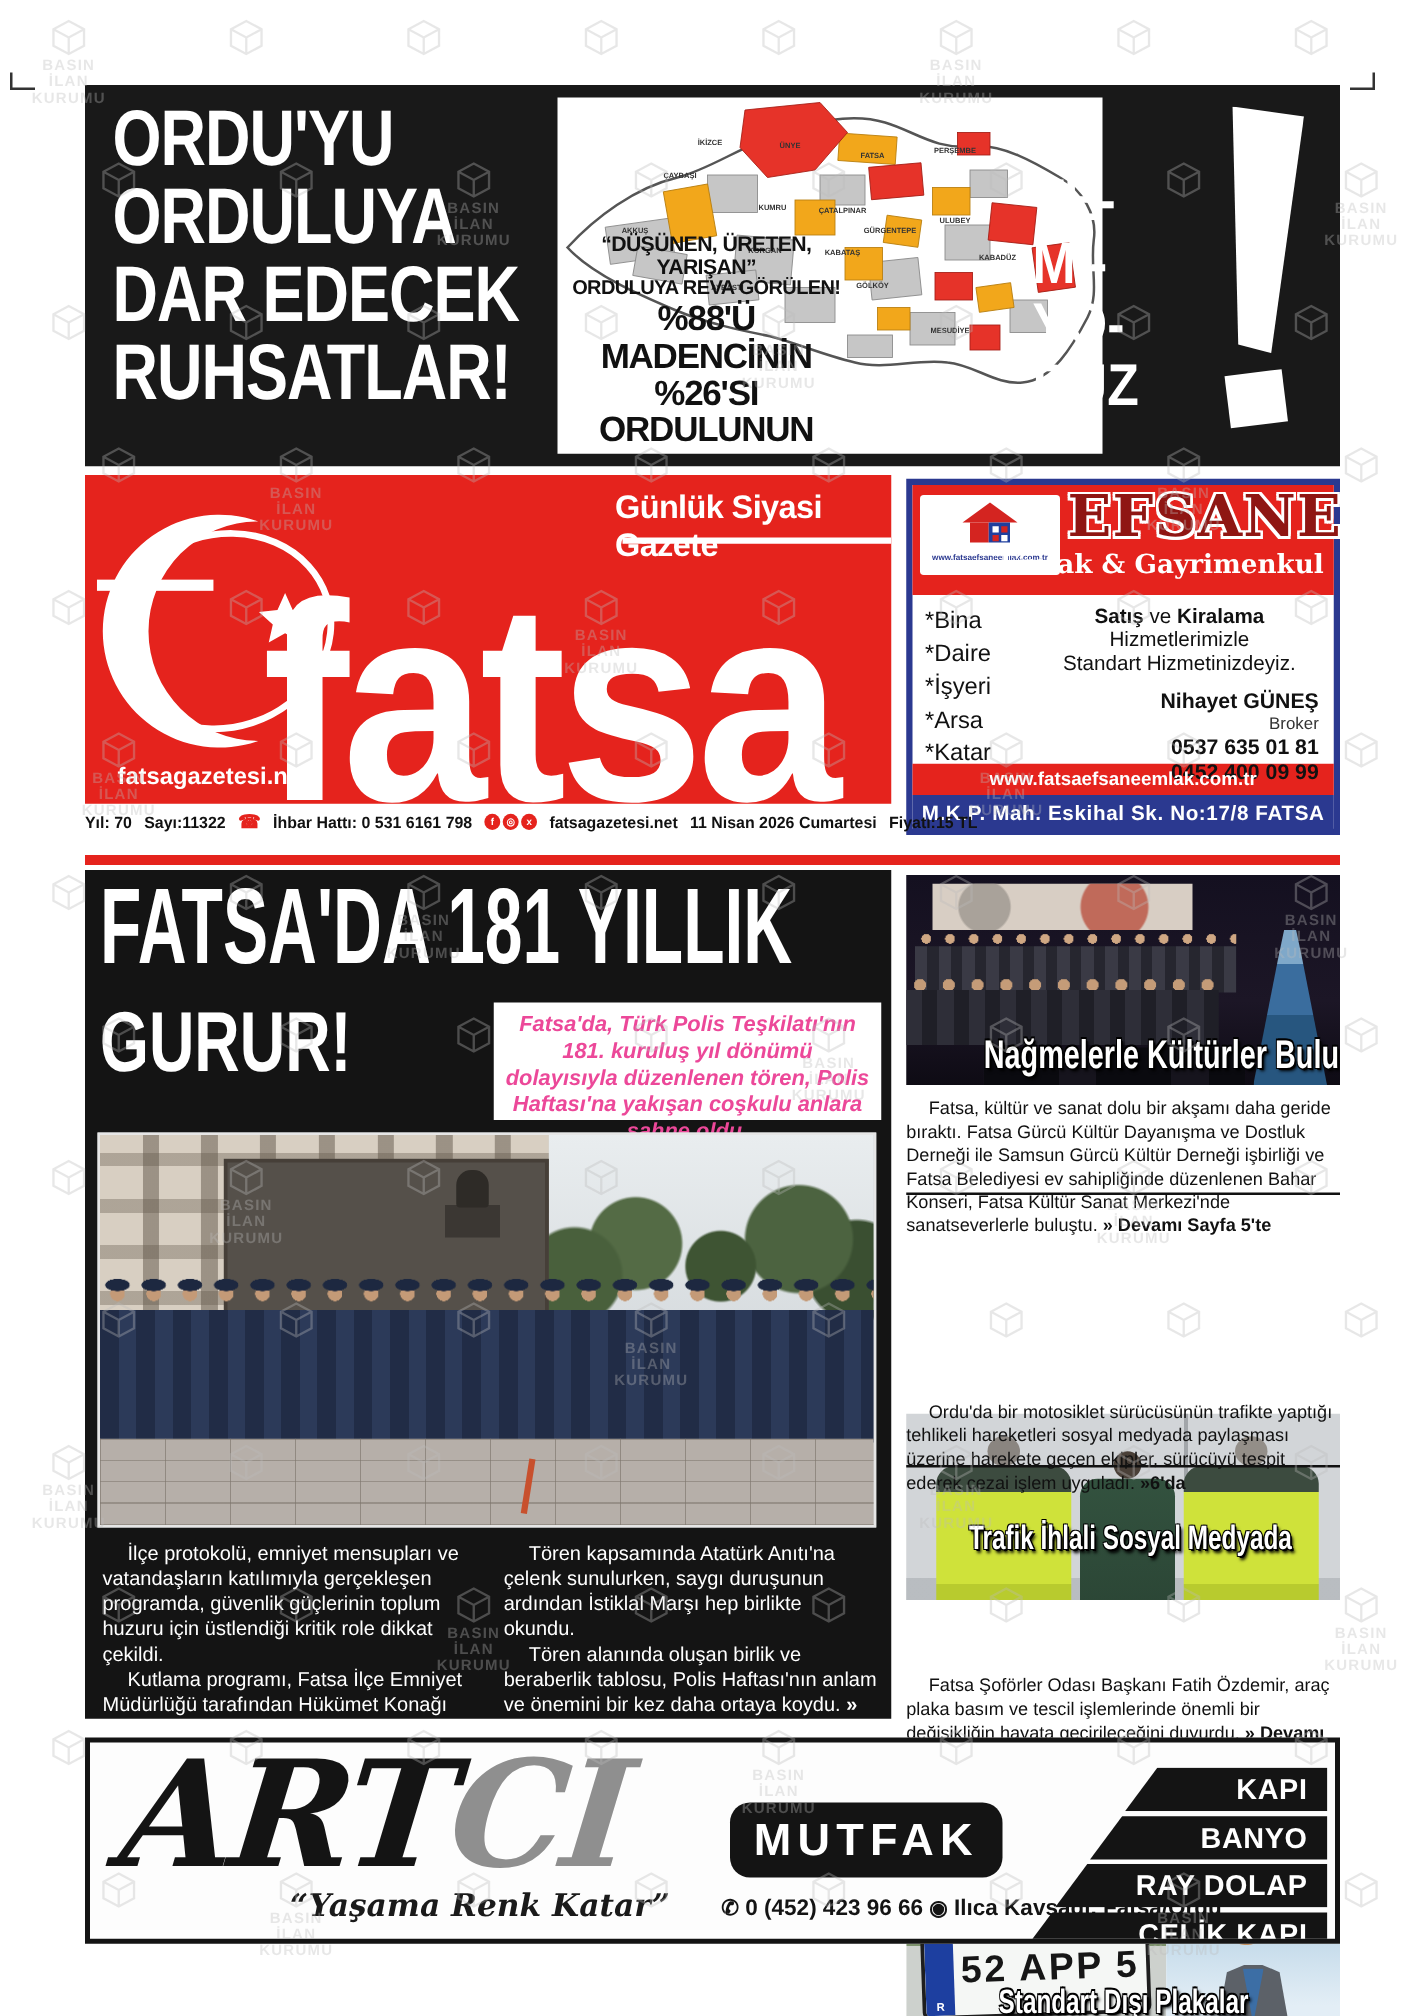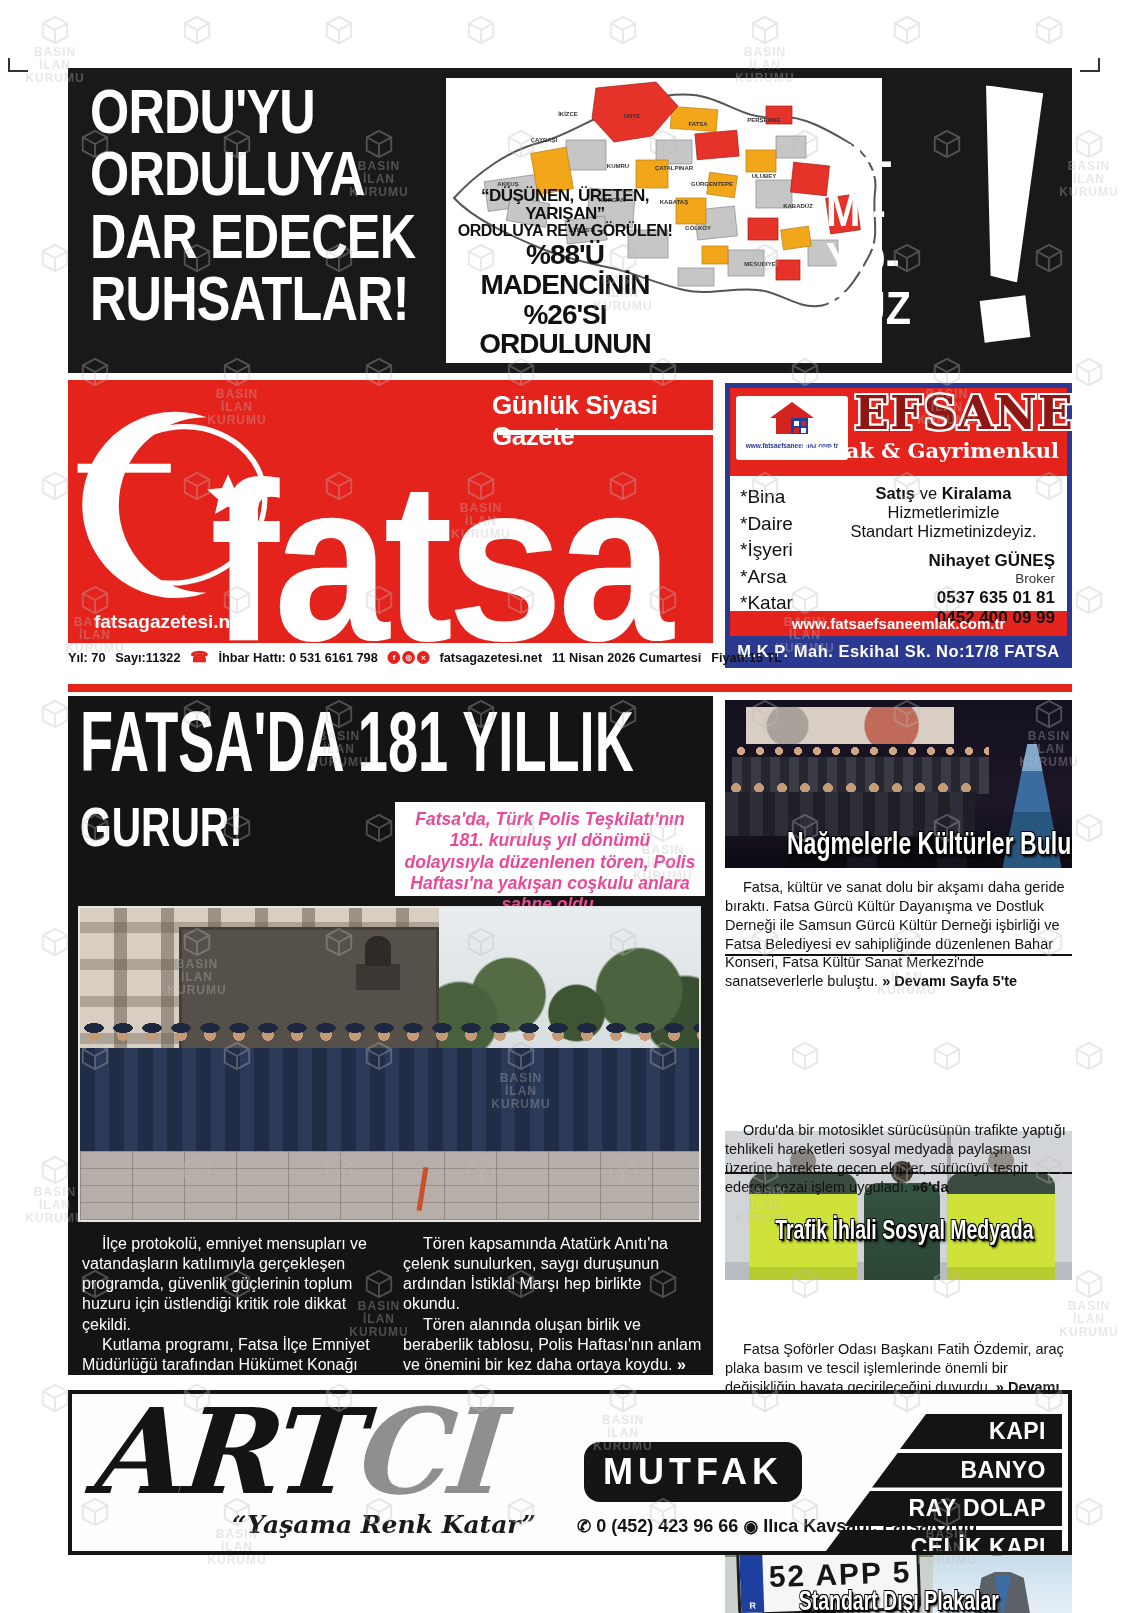--- a/index.html
+++ b/index.html
@@ -72,21 +72,21 @@
             transform:scaleX(.98);transform-origin:0 50%;}
   .soc{display:inline-flex;gap:2px;}
   .soc i{width:13px;height:13px;border-radius:50%;background:#e5231d;color:#fff;font-style:normal;
          font-size:8px;line-height:13px;text-align:center;font-weight:bold;}
   .phone-ic{color:#e5231d;font-size:15px;}
   .red-rule{position:absolute;left:68px;top:684px;width:1004px;height:8px;background:#e5231d;}
   
   .main-story{position:absolute;left:68px;top:696px;width:645px;height:679px;background:#141414;color:#fff;}
   .ms-h1{position:absolute;left:12px;top:2px;font-weight:bold;font-size:86px;line-height:1;}
   .ms-h1 .cnd{transform:scaleX(.63);transform-origin:0 0;}
-  .ms-h2{position:absolute;left:12px;top:104px;font-weight:bold;font-size:55px;line-height:1;}
+  .ms-h2{position:absolute;left:12px;top:104px;font-weight:bold;font-size:68px;line-height:1;}
   .ms-h2 .cnd{transform:scaleX(.74);transform-origin:0 0;}
   .ms-sub{position:absolute;left:327px;top:106px;width:310px;height:94px;background:#fff;color:#ec4899;
           box-sizing:border-box;padding:7px 8px;text-align:center;font-weight:bold;font-style:italic;
           font-size:17.5px;line-height:1.22;}
   .ms-photo{position:absolute;left:10px;top:210px;width:623px;height:316px;background:#cfd4d6;
             border:2px solid #e6e6e6;box-sizing:border-box;overflow:hidden;}
   .ph-building{position:absolute;left:0;top:0;width:58%;height:52%;background:#d8cfc2;
     background-image:repeating-linear-gradient(90deg,transparent 0 34px,rgba(95,85,72,.5) 34px 47px),
                      repeating-linear-gradient(0deg,transparent 0 26px,rgba(95,85,72,.35) 26px 37px);}
   .ph-sky{position:absolute;right:0;top:0;width:42%;height:55%;background:linear-gradient(#e9edef,#d5dadd);}

